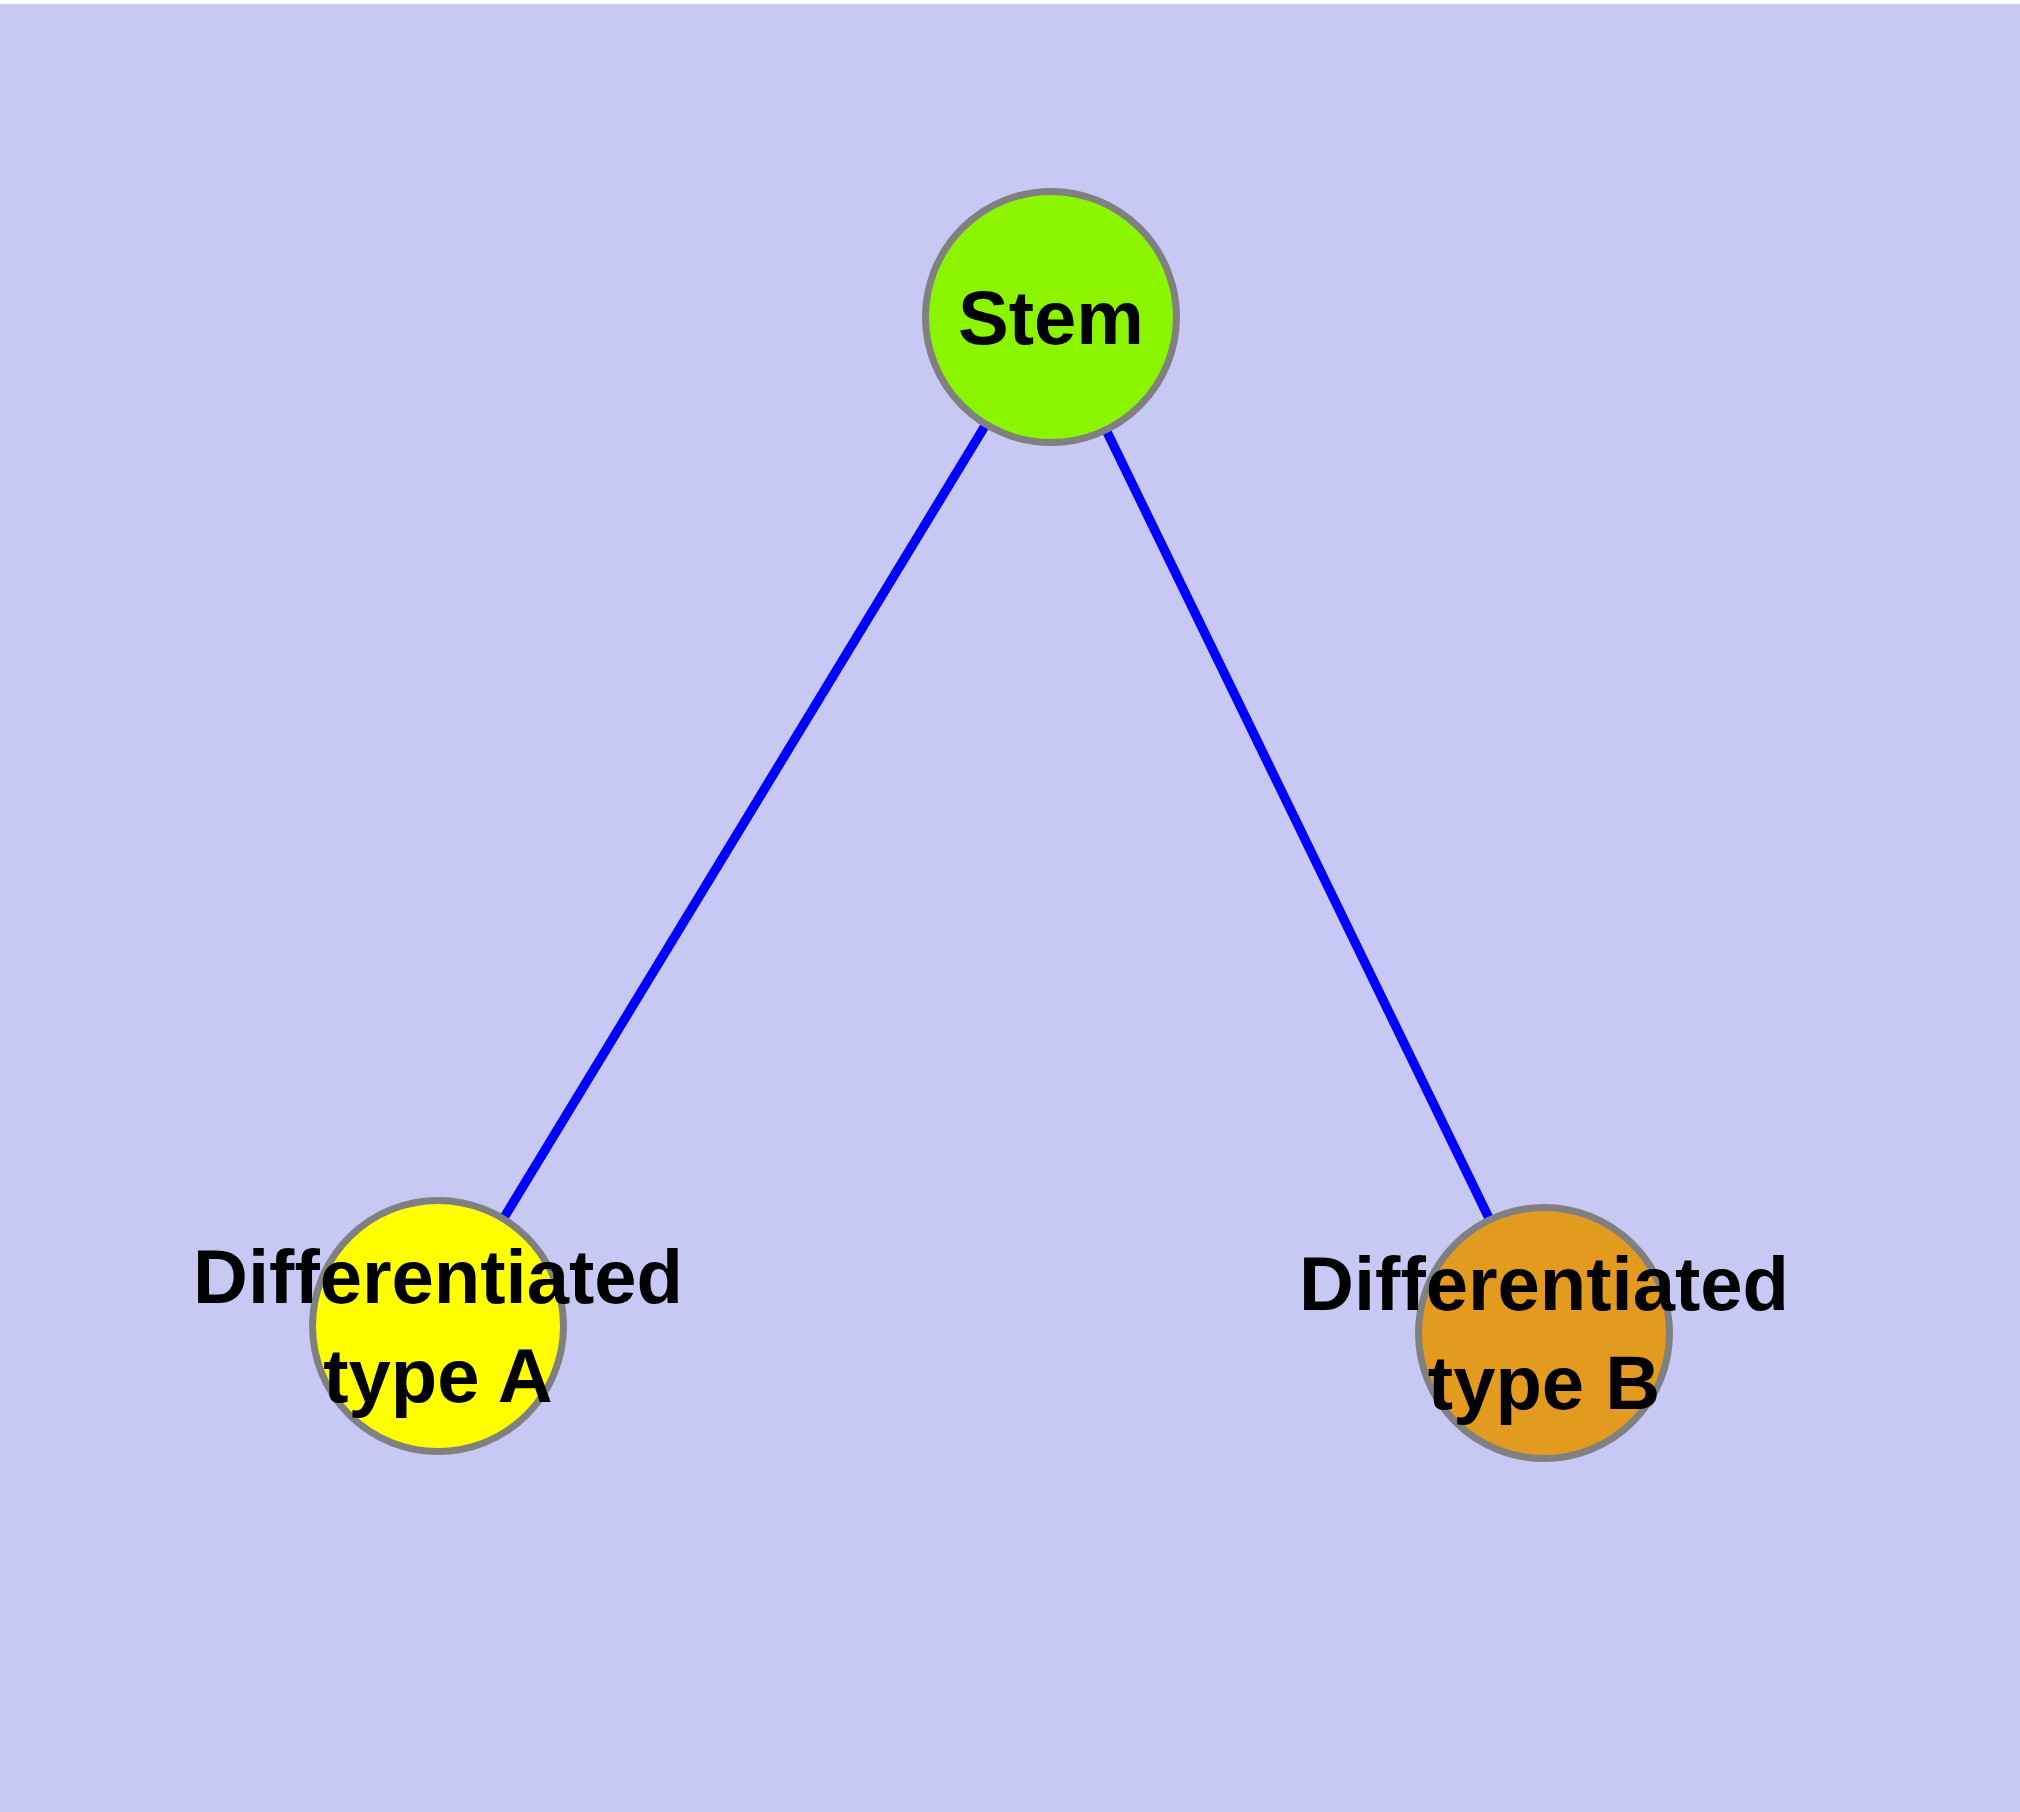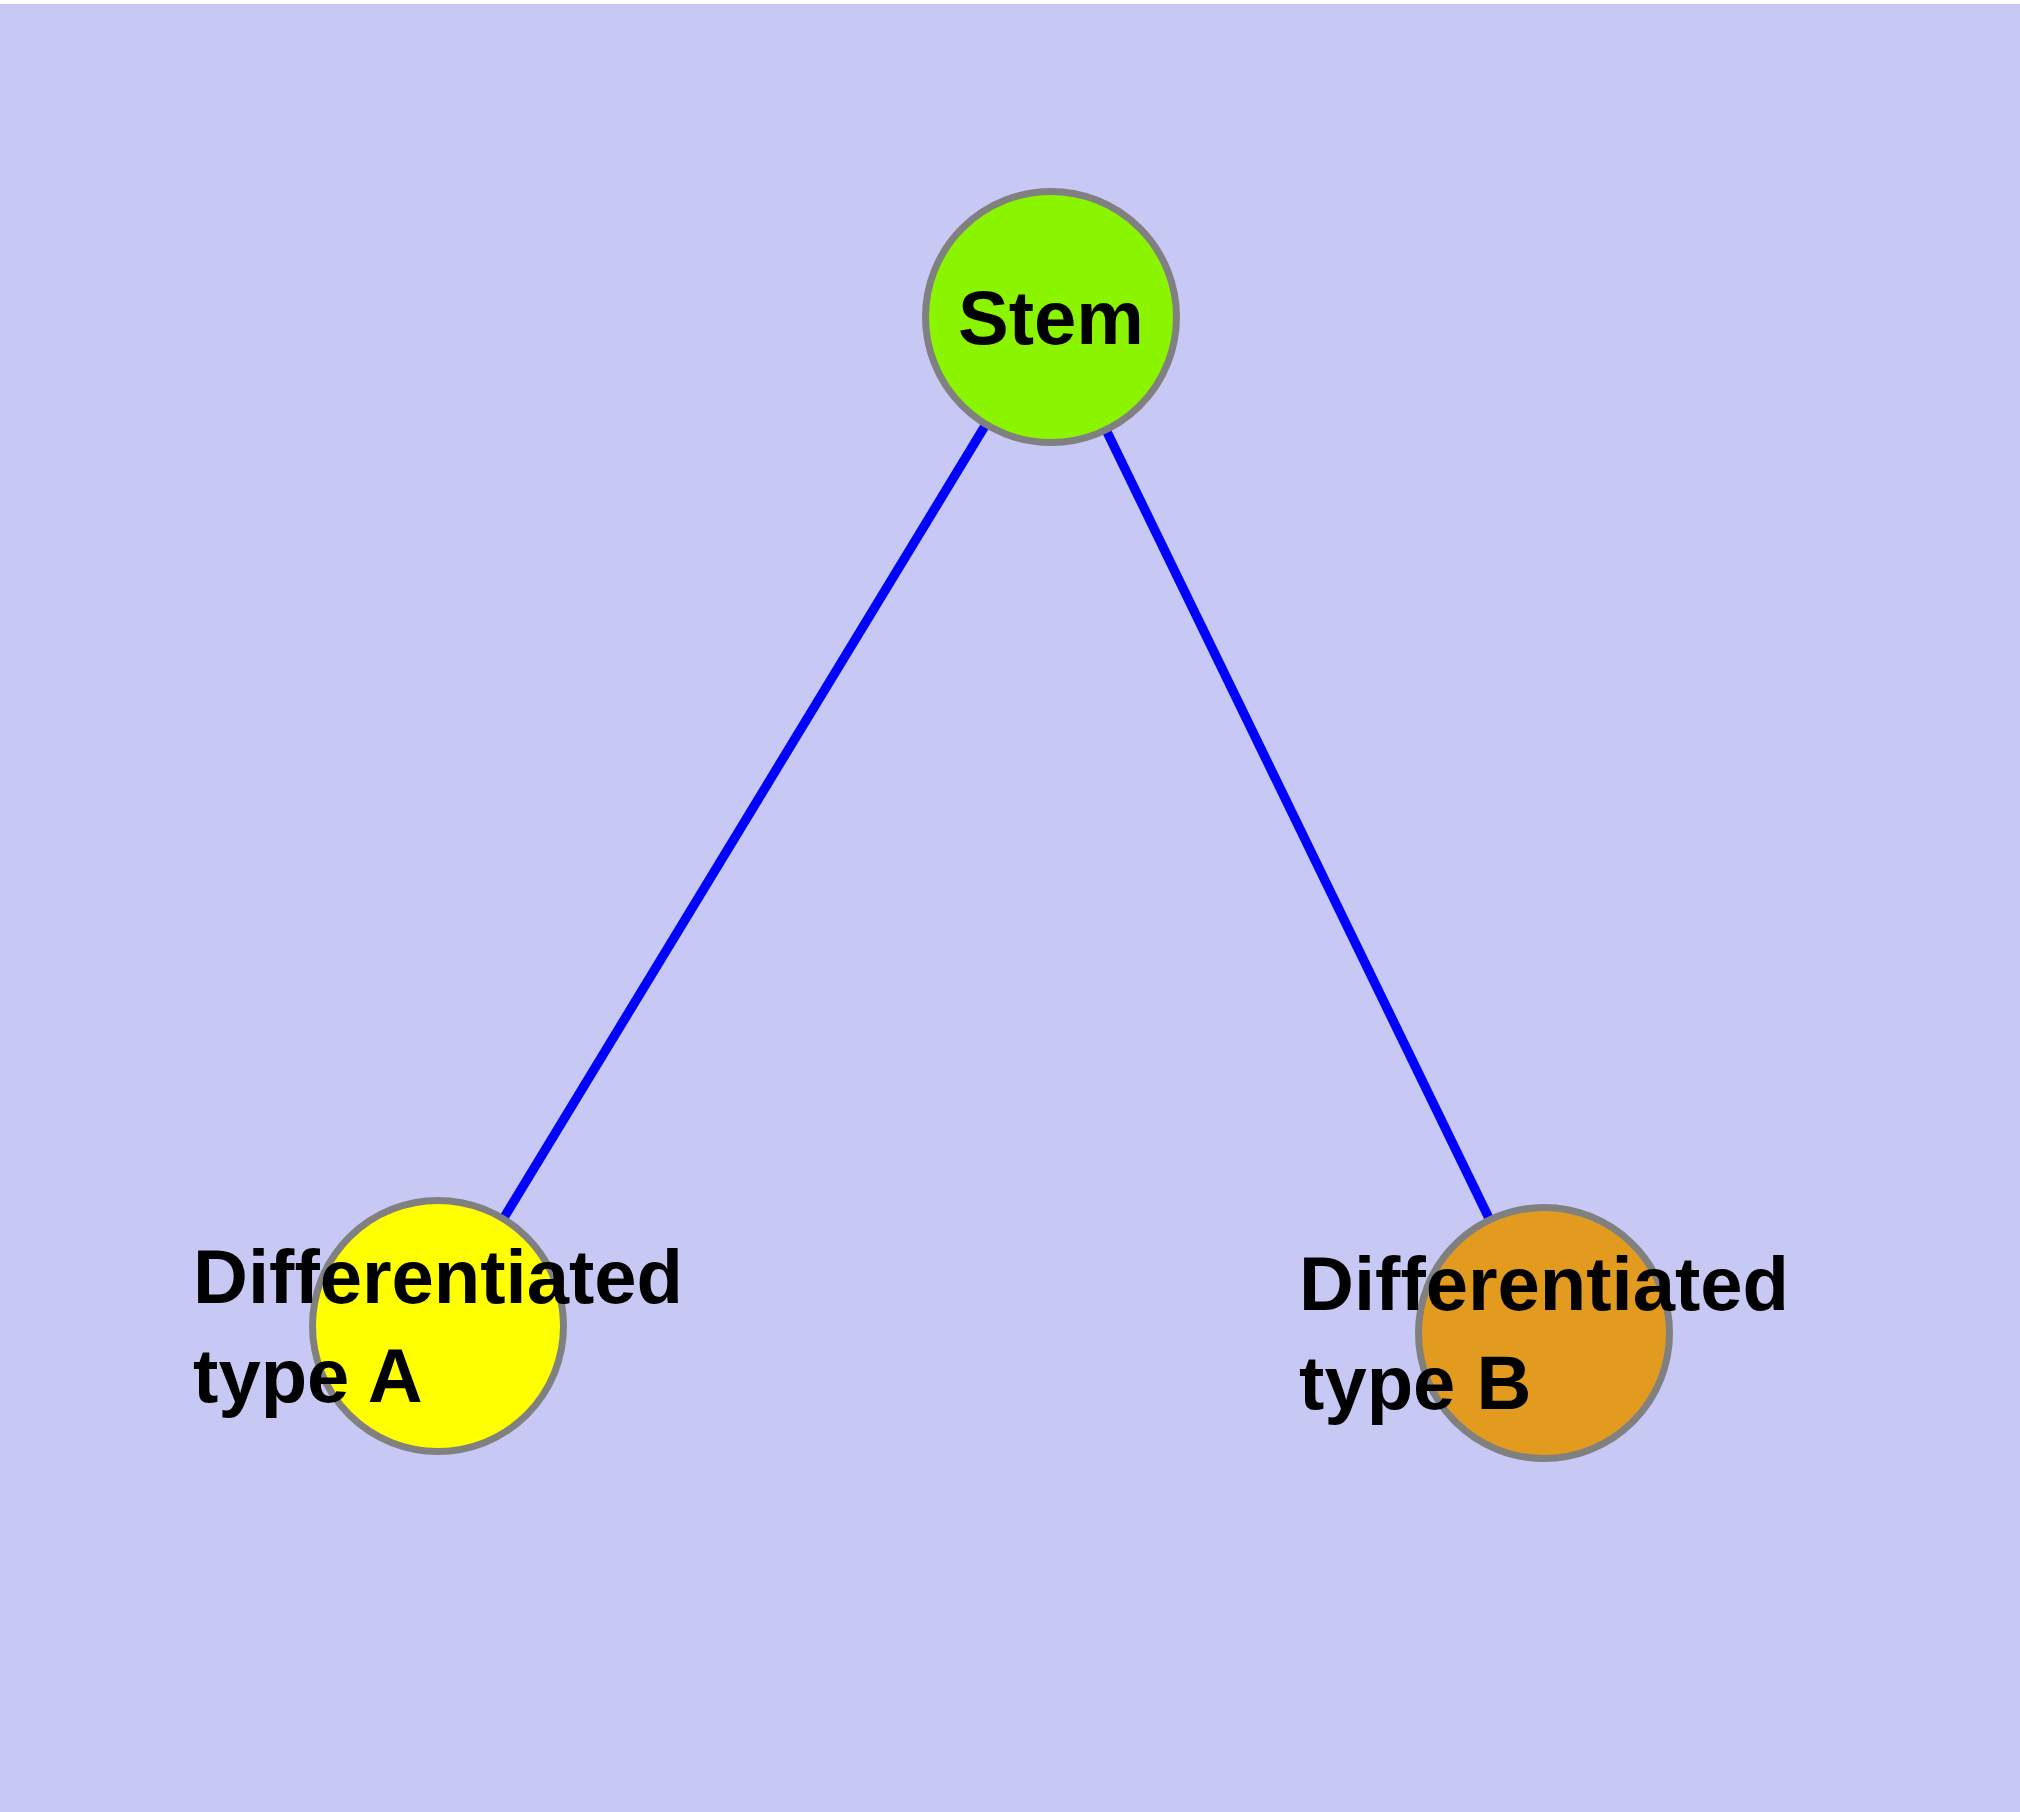--- a/index.html
+++ b/index.html
@@ -35,20 +35,21 @@
     border-radius: 50%;
     border: 7.6px solid #808080; 
     z-index: 2;
   }
   .node-label {
     position: absolute;
     left: 50%;
     top: 50%;
     transform: translate(-50%, -50%);
     width: max-content;
+    text-align: center;
     white-space: pre-line;
     font-weight: bold;
     font-size: 76px;
     line-height: 99px;
     color: #000000;
     z-index: 4;
   }
 </style>
 </head>
 <body>

